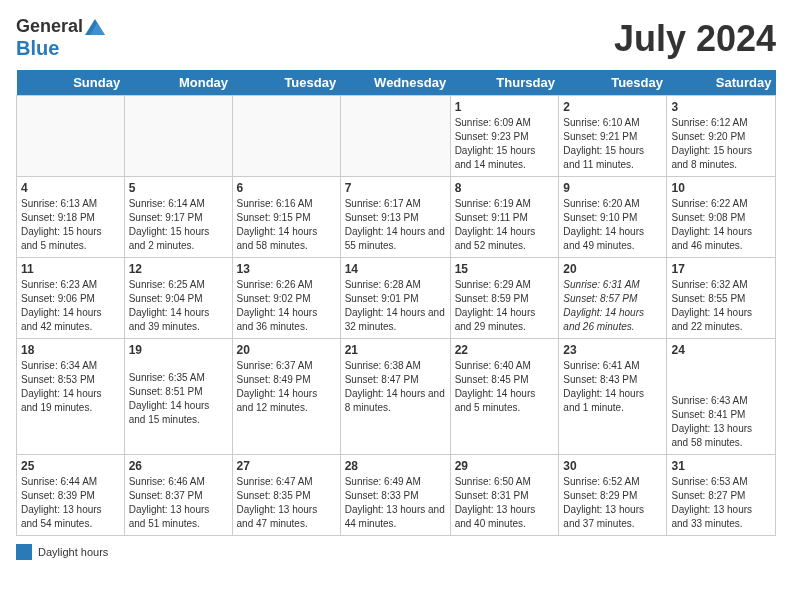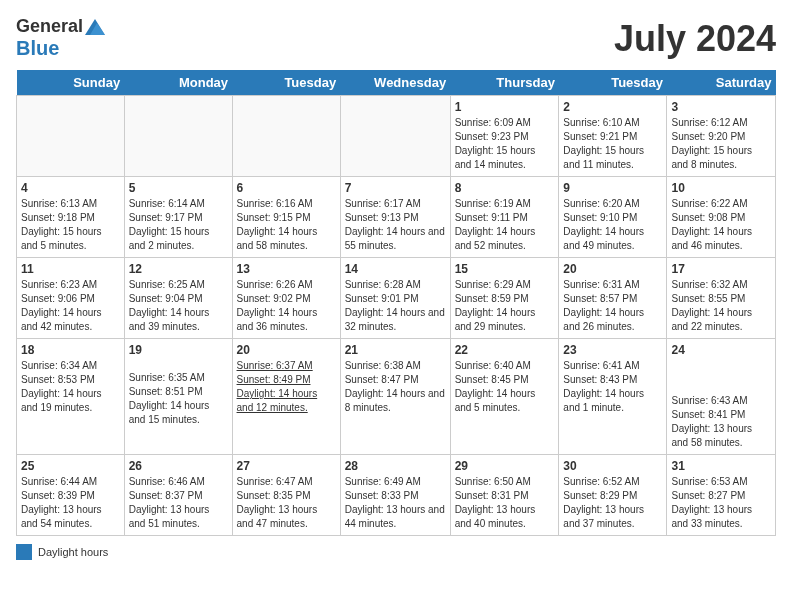--- a/index.html
+++ b/index.html
@@ -222,21 +222,21 @@
 Daylight: 14 hours and 32 minutes.</div>
         </td>
         <td>
           <span class="day-num">15</span>
           <div class="day-info" style="white-space: pre-line;">Sunrise: 6:29 AM
 Sunset: 8:59 PM
 Daylight: 14 hours and 29 minutes.</div>
         </td>
         <td>
           <span class="day-num">20</span>
-          <div class="day-info" style="white-space: pre-line;">Sunrise: 6:31 AM
+          <div class="day-info" style="white-space: pre-line; font-style: italic;">Sunrise: 6:31 AM
 Sunset: 8:57 PM
 Daylight: 14 hours and 26 minutes.</div>
         </td>
         <td>
           <span class="day-num">17</span>
           <div class="day-info" style="white-space: pre-line;">Sunrise: 6:32 AM
 Sunset: 8:55 PM
 Daylight: 14 hours and 22 minutes.</div>
         </td>
       </tr>
@@ -248,21 +248,21 @@
 Daylight: 14 hours and 19 minutes.</div>
         </td>
         <td>
           <span class="day-num">19</span>
           <div class="day-info" style="white-space: pre-line; margin-top: 14px;">Sunrise: 6:35 AM
 Sunset: 8:51 PM
 Daylight: 14 hours and 15 minutes.</div>
         </td>
         <td>
           <span class="day-num">20</span>
-          <div class="day-info" style="white-space: pre-line; text-decoration: underline;">Sunrise: 6:37 AM
+          <div class="day-info" style="white-space: pre-line;">Sunrise: 6:37 AM
 Sunset: 8:49 PM
 Daylight: 14 hours and 12 minutes.</div>
         </td>
         <td>
           <span class="day-num">21</span>
           <div class="day-info" style="white-space: pre-line;">Sunrise: 6:38 AM
 Sunset: 8:47 PM
 Daylight: 14 hours and 8 minutes.</div>
         </td>
         <td>

